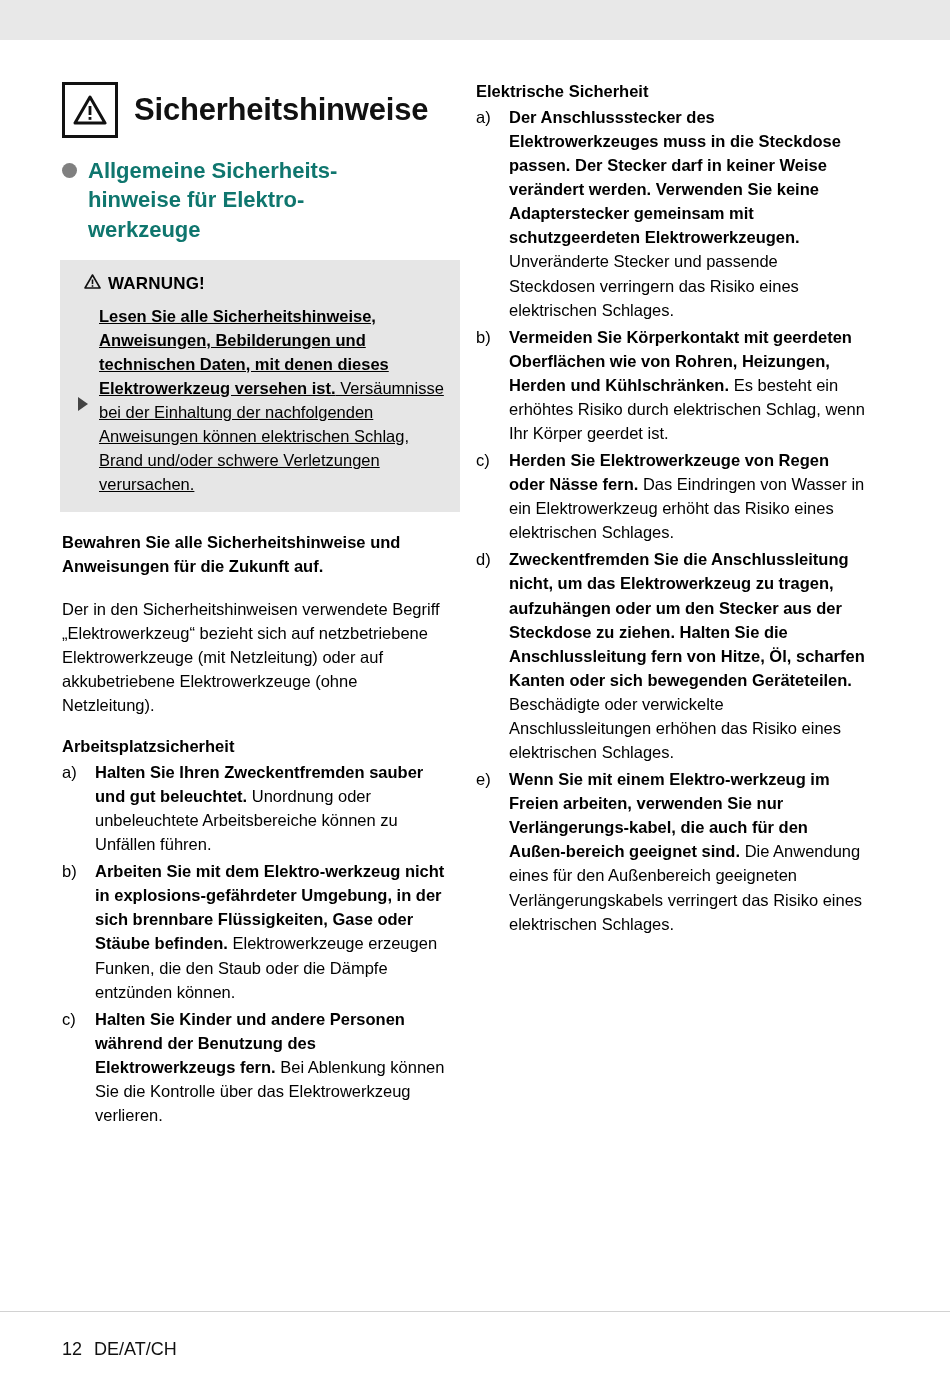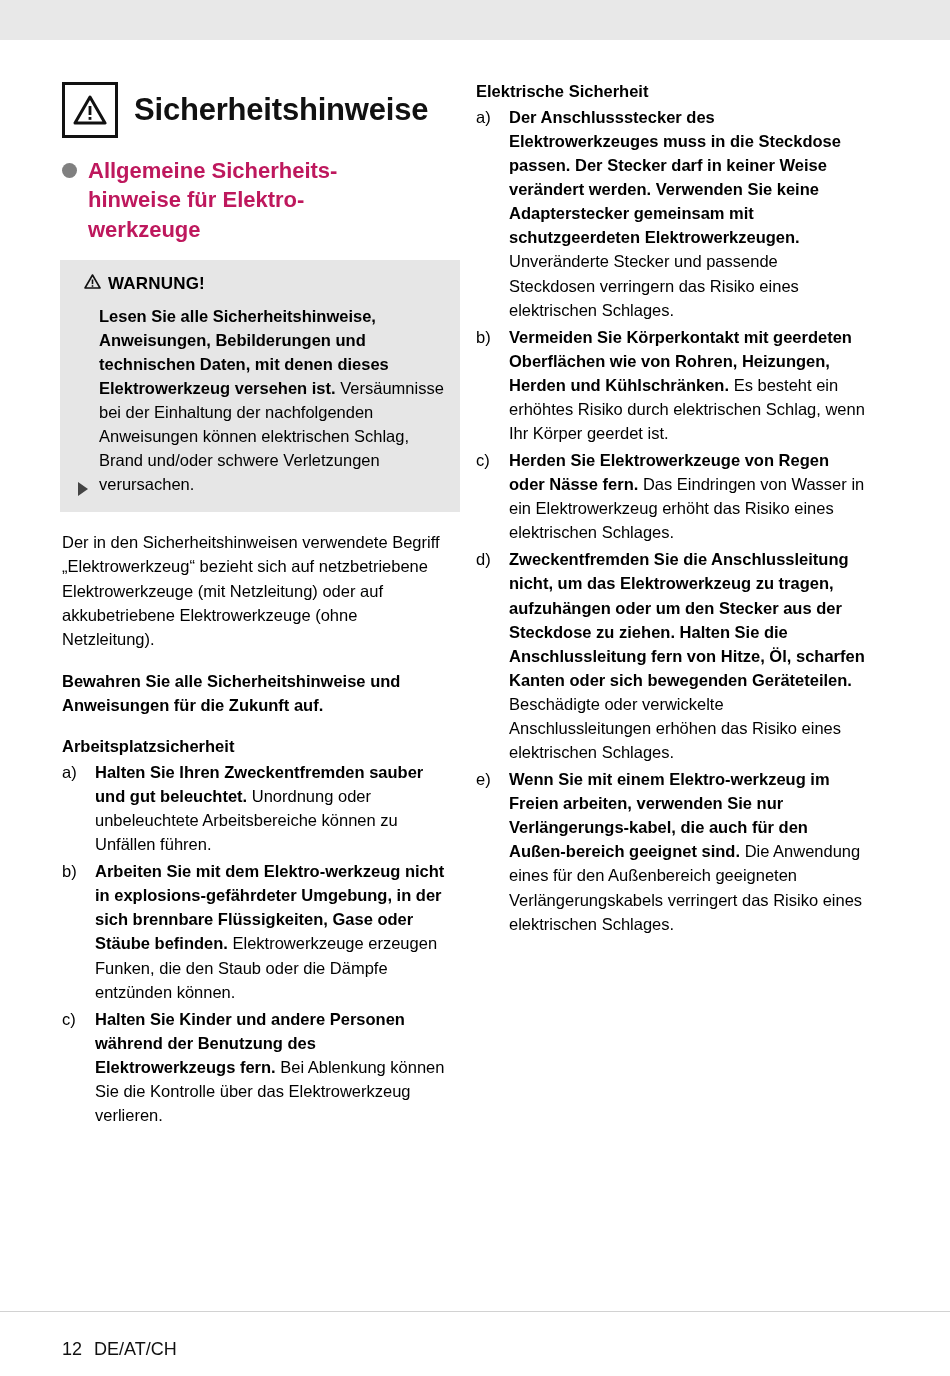--- a/index.html
+++ b/index.html
@@ -78,42 +78,43 @@
     border-radius: 50%;
     background: #808080;
     margin-right: 11px;
     margin-top: 7px;
     flex: 0 0 auto;
   }
   .sub-head-text {
     font-size: 22px;
     font-weight: bold;
     line-height: 1.33;
-    color: #be185d;
+    color: #0f766e;
   }
 
   
   .warning-block {
     background: #e6e6e6;
     padding: 10px 14px 16px 14px;
     box-sizing: border-box;
     width: 400px;
     margin-left: -2px;
   }
   .warning-head {
     display: flex;
     font-size: 17px;
     font-weight: bold;
     margin: 4px 0 10px 10px;
     letter-spacing: 0.2px;
   }
   .warning-head svg { margin-right: 7px; }
   .warning-body {
     display: flex;
-    align-items: flex-end;
+    align-items: center;
+    text-decoration: underline;
   }
   .tri-marker {
     width: 0;
     height: 0;
     border-left: 10px solid #444;
     border-top: 7px solid transparent;
     border-bottom: 7px solid transparent;
     margin: 7px 11px 0 4px;
     flex: 0 0 auto;
   }
@@ -218,23 +219,23 @@
             <rect x="7.7" y="11.2" width="1.6" height="1.6" fill="#111"></rect>
           </svg>
           <span>WARNUNG!</span>
         </div>
         <div class="warning-body">
           <div class="tri-marker"></div>
           <div class="warning-text"><b>Lesen Sie alle Sicherheitshinweise, Anweisungen, Bebilderungen und technischen Daten, mit denen dieses Elektrowerkzeug versehen ist.</b><span> Versäumnisse bei der Einhaltung der nachfolgenden Anweisungen können elektrischen Schlag, Brand und/oder schwere Verletzungen verursachen.</span></div>
         </div>
       </div>
 
+      <p class="para bold">Bewahren Sie alle Sicherheitshinweise und Anweisungen für die Zukunft auf.</p>
+
       <p class="para">Der in den Sicherheitshinweisen verwendete Begriff „Elektrowerkzeug“ bezieht sich auf netzbetriebene Elektrowerkzeuge (mit Netzleitung) oder auf akkubetriebene Elektrowerkzeuge (ohne Netzleitung).</p>
-
-      <p class="para bold">Bewahren Sie alle Sicherheitshinweise und Anweisungen für die Zukunft auf.</p>
 
       <div class="section-head">Arbeitsplatzsicherheit</div>
 
       <ol class="alpha">
         <li>
           <span class="marker">a)</span><b>Halten Sie Ihren Zweckentfremden sauber und gut beleuchtet.</b><span> Unordnung oder unbeleuchtete Arbeitsbereiche können zu Unfällen führen.</span>
         </li>
         <li>
           <span class="marker">b)</span><b>Arbeiten Sie mit dem Elektro-werkzeug nicht in explosions-gefährdeter Umgebung, in der sich brennbare Flüssigkeiten, Gase oder Stäube befinden.</b><span> Elektrowerkzeuge erzeugen Funken, die den Staub oder die Dämpfe entzünden können.</span>
         </li>

